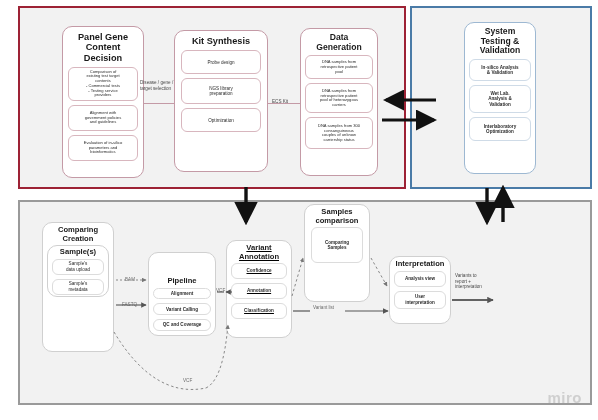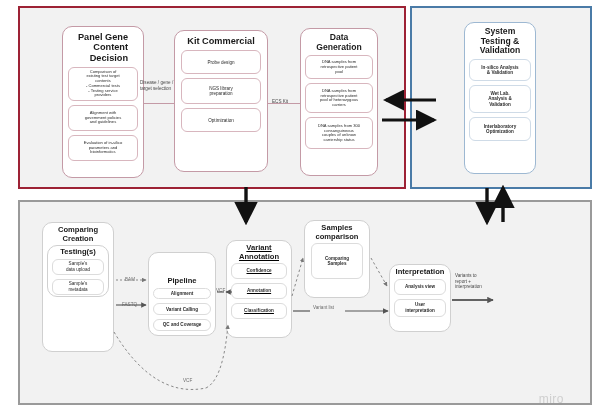--- a/index.html
+++ b/index.html
@@ -13,21 +13,21 @@
   #region-soft{left:18px;top:200px;width:574px;height:205px;border:2px solid #9a9a9a;}
 
   
   .group{position:absolute;box-sizing:border-box;border-radius:10px;background:#ffffff;
          display:flex;flex-direction:column;align-items:center;}
   .group.red{border:1px solid #c49aa6;}
   .group.blue{border:1px solid #9db8d2;}
   .group.grey{border:1px solid #d0d0d0;}
 
   .g-title{font-weight:bold;color:#1a1a1a;text-align:center;line-height:1.12;}
-  .g-title.lg{font-size:9.2px;margin:5px 0 4px;text-align:right;}
+  .g-title.lg{font-size:9.2px;margin:5px 0 4px;}
   .g-title.md{font-size:8.6px;margin:4px 0 3px;}
   .g-title.sm{font-size:7.6px;margin:3px 0 2px;}
 
   
   .box{box-sizing:border-box;border-radius:6px;background:#fff;
        display:flex;align-items:center;justify-content:center;text-align:center;
        line-height:1.15;color:#2b2b2b;padding:2px 3px;margin-bottom:4px;}
   .box.red{border:1px solid #d8b6be;}
   .box.blue{border:1px solid #cfdbe7;}
   .box.grey{border:1px solid #dcdcdc;}
@@ -39,21 +39,21 @@
   
   .elabel{position:absolute;font-size:4.6px;color:#4a4a4a;line-height:1.25;white-space:pre-line;}
   .elabel.grey{color:#6e6e6e;}
 
   
   .ln{position:absolute;background:#c49aa6;}
   .ln.h{height:1px;}
 
   svg.ov{position:absolute;left:0;top:0;width:598px;height:420px;overflow:visible;}
 
-  #miro{position:absolute;right:34px;bottom:14px;font-size:12px;font-weight:normal;
+  #miro{position:absolute;right:16px;bottom:14px;font-size:15px;font-weight:bold;
         color:#cfcfcf;letter-spacing:.5px;}
 </style>
 </head>
 <body>
 
 <div id="canvas">
 
   <div class="region" id="region-dev"></div>
   <div class="region" id="region-val"></div>
   <div class="region" id="region-soft"></div>
@@ -76,21 +76,21 @@
 and guidelines</div>
     <div class="box red t4" style="width: 70px; height: 26px; white-space: pre-line;">Evaluation of in-silico
 parameters and
 bioinformatics</div>
   </div>
 
   <div class="elabel" style="left: 140px; top: 80px; width: 40px; white-space: pre-line;">Disease / gene /
 target selection</div>
 
   <div class="group red" id="g-kit" style="left:174px;top:30px;width:94px;height:142px;">
-    <div class="g-title lg" style="white-space: pre-line;">Kit Commercial</div>
+    <div class="g-title lg" style="white-space: pre-line;">Kit Synthesis</div>
     <div class="box red t45" style="width: 80px; height: 24px; white-space: pre-line;">Probe design</div>
     <div class="box red t45" style="width: 80px; height: 26px; white-space: pre-line;">NGS library
 preparation</div>
     <div class="box red t45" style="width: 80px; height: 24px; white-space: pre-line;">Optimization</div>
   </div>
 
   <div class="elabel" style="left: 272px; top: 99px; white-space: pre-line;">ECS Kit</div>
 
   <div class="group red" id="g-datagen" style="left:300px;top:28px;width:78px;height:148px;">
     <div class="g-title md" style="white-space: pre-line;">Data
@@ -119,21 +119,21 @@
 Validation</div>
     <div class="box blue t45 b" style="width: 62px; height: 24px; white-space: pre-line;">Interlaboratory
 Optimization</div>
   </div>
 
   <div class="group grey" id="g-analysis" style="left:42px;top:222px;width:72px;height:130px;">
     <div class="g-title sm" style="white-space: pre-line;">Comparing
 Creation</div>
 
     <div class="group grey" style="position:relative;left:0;top:0;width:62px;height:52px;margin-bottom:4px;">
-      <div class="g-title sm" style="margin: 2px 0px; white-space: pre-line;">Testing(s)</div>
+      <div class="g-title sm" style="margin: 2px 0px; white-space: pre-line;">Sample(s)</div>
       <div class="box grey t45" style="width: 52px; height: 16px; white-space: pre-line;">Sample's
 data upload</div>
       <div class="box grey t45" style="width: 52px; height: 16px; white-space: pre-line;">Sample's
 metadata</div>
     </div>
 
   </div>
 
   <div class="group grey" id="g-pipeline" style="left:148px;top:252px;width:68px;height:84px;">
     <div class="g-title sm" style="white-space: pre-line; margin-top: 24px;">Pipeline</div>
@@ -143,28 +143,28 @@
   </div>
 
   <div class="group grey" id="g-variant" style="left:226px;top:240px;width:66px;height:98px;text-decoration:underline;">
     <div class="g-title sm" style="white-space: pre-line;">Variant
 Annotation</div>
     <div class="box grey t45 b" style="width: 56px; height: 16px; white-space: pre-line;">Confidence</div>
     <div class="box grey t45 b" style="width: 56px; height: 16px; white-space: pre-line;">Annotation</div>
     <div class="box grey t45 b" style="width: 56px; height: 16px; white-space: pre-line;">Classification</div>
   </div>
 
-  <div class="group grey" id="g-samples" style="left:304px;top:220px;width:66px;height:78px;">
+  <div class="group grey" id="g-samples" style="left:304px;top:204px;width:66px;height:98px;">
     <div class="g-title sm" style="white-space: pre-line;">Samples
 comparison</div>
     <div class="box grey t45 b" style="width: 52px; height: 36px; white-space: pre-line;">Comparing
 Samples</div>
   </div>
 
-  <div class="group grey" id="g-interp" style="left:389px;top:264px;width:62px;height:68px;">
+  <div class="group grey" id="g-interp" style="left:389px;top:256px;width:62px;height:68px;">
     <div class="g-title sm" style="white-space: pre-line;">Interpretation</div>
     <div class="box grey t45 b" style="width: 52px; height: 16px; white-space: pre-line;">Analysis view</div>
     <div class="box grey t45 b" style="width: 52px; height: 18px; white-space: pre-line;">User
 interpretation</div>
   </div>
 
 
   <div class="elabel grey" style="left: 125px; top: 277px; white-space: pre-line;">BAM</div>
   <div class="elabel grey" style="left: 122px; top: 302px; white-space: pre-line;">FASTQ</div>
   <div class="elabel grey" style="left: 216px; top: 288px; white-space: pre-line;">VCF</div>

